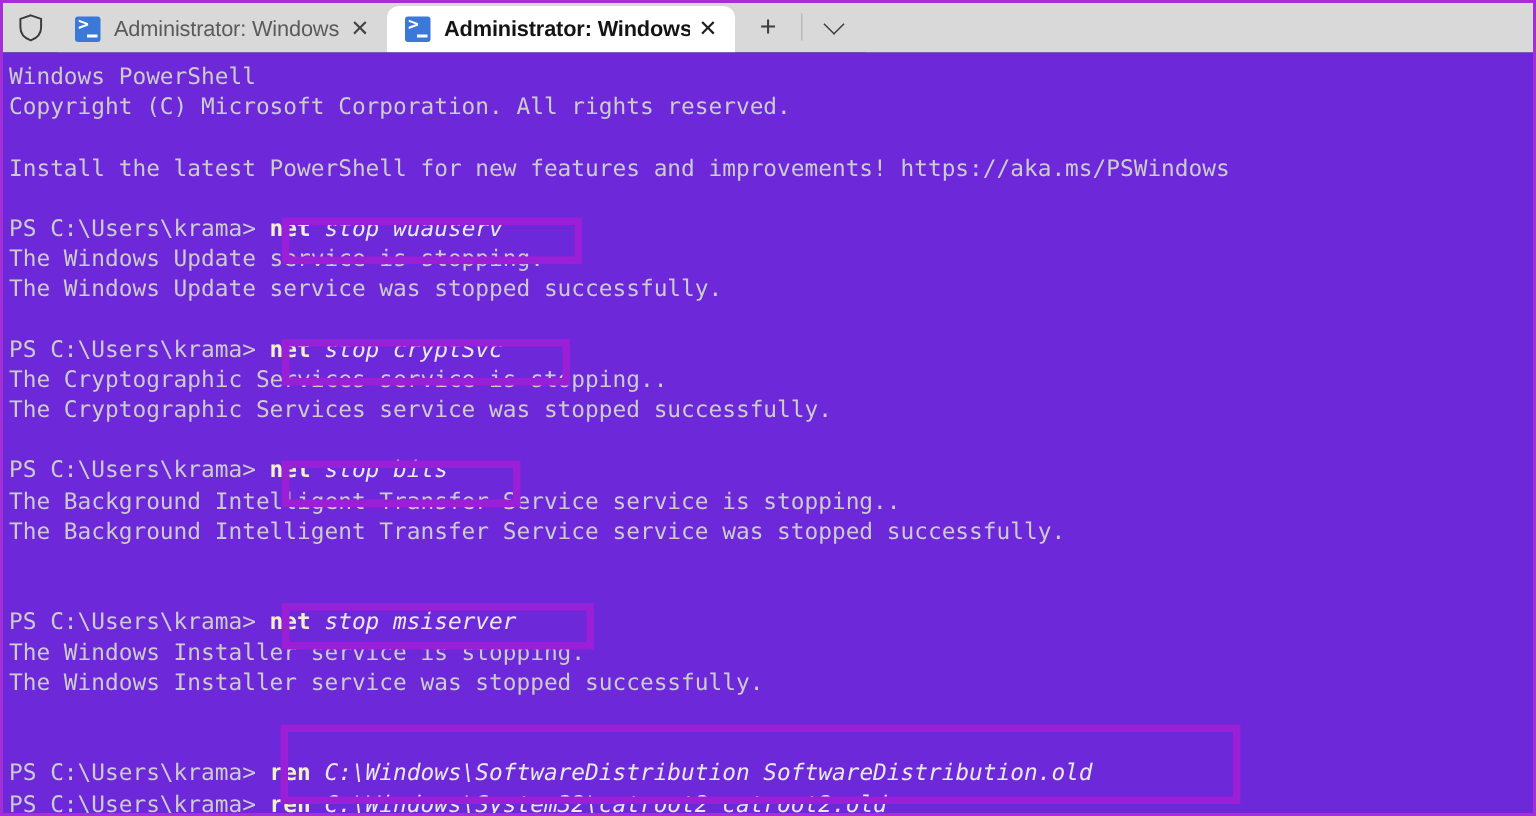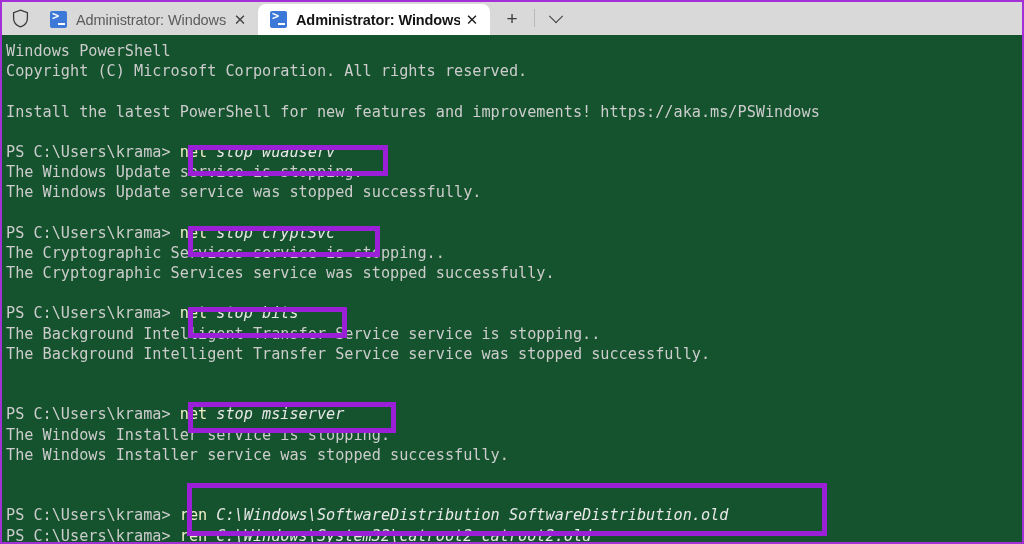--- a/index.html
+++ b/index.html
@@ -153,34 +153,34 @@
     height: 9px;
     border-right: 1.6px solid #3d3d3d;
     border-bottom: 1.6px solid #3d3d3d;
     transform: rotate(45deg) translate(-2px,-2px);
   }
   .tb-filler { flex: 1 1 auto; height: 33px; background: #d9d9d9; }
 
   
   .terminal {
     position: relative;
-    background: #14532d;
+    background: #6d28d9;
     height: 507px;
     padding: 6px 0 0 4px;
     box-sizing: border-box;
     font-family: "DejaVu Sans Mono", monospace;
     font-size: 15.2px;
     line-height: 20.2px;
     color: #cccccc;
     letter-spacing: 0px;
     white-space: pre;
   }
   .line { height: 20.2px; white-space: pre; }
 
-  .cmd-yellow { color: #f2f0c8; font-weight: normal; }
+  .cmd-yellow { color: #f2f0c8; font-weight: bold; }
   .cmd-white  { color: #e8e8e8; font-style: italic; }
 
   
   .hl {
     position: absolute;
     border: 5px solid #9a1fd6;
     background: transparent;
     box-sizing: border-box;
     pointer-events: none;
   }

